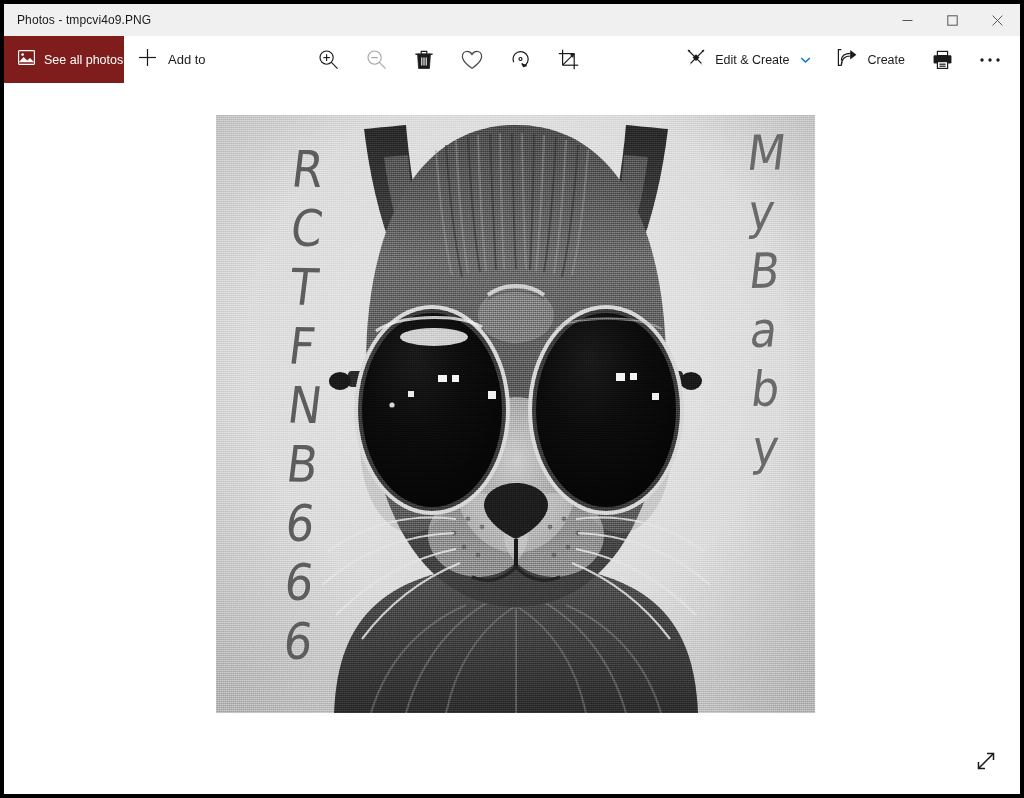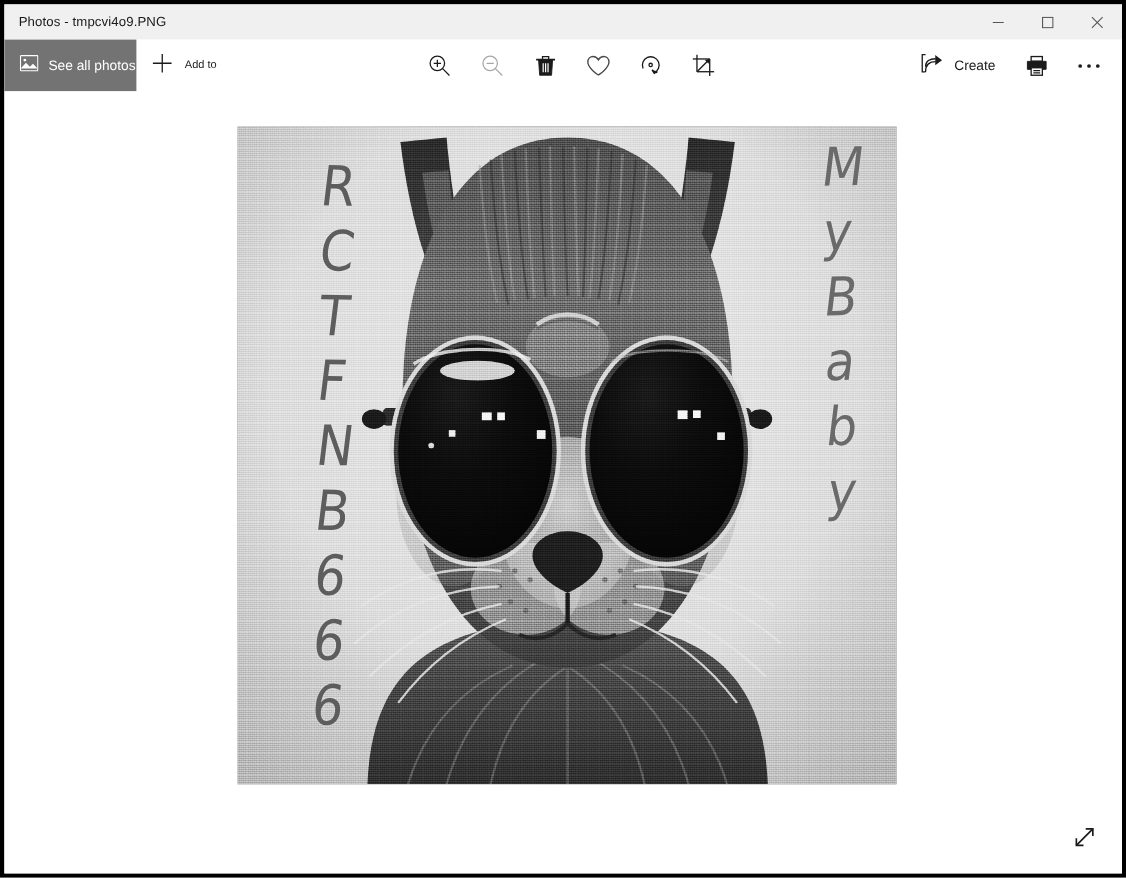--- a/index.html
+++ b/index.html
@@ -58,21 +58,21 @@
   .toolbar {
     height: 47px;
     min-height: 47px;
     background: #ffffff;
     display: flex;
     align-items: stretch;
     position: relative;
   }
 
   .see-all-photos {
-    background: #737373;
+    background: #7f1d1d;
     color: #ffffff;
     display: flex;
     align-items: center;
     gap: 9px;
     padding: 0 17px 0 14px;
     width: 120px;
     cursor: default;
     flex: 0 0 auto;
   }
   .see-all-photos .label {
@@ -82,21 +82,21 @@
 
   .add-to {
     display: flex;
     align-items: center;
     gap: 11px;
     padding: 0 18px 0 14px;
     cursor: default;
     color: #1b1b1b;
     flex: 0 0 auto;
   }
-  .add-to .label { font-size: 10px; white-space: nowrap; }
+  .add-to .label { font-size: 13px; white-space: nowrap; }
 
   .tb-center {
     flex: 1 1 auto;
     display: flex;
     align-items: center;
     justify-content: center;
     gap: 0px;
   }
   .tb-right {
     display: flex;
@@ -330,20 +330,39 @@
           <line x1="4.6" y1="16.2" x2="20.2" y2="16.2"></line>
           <line x1="4.6" y1="16.2" x2="16.2" y2="4.6"></line>
           <polygon points="16.2,4.6 11.8,5.6 15.2,9.0" fill="#1b1b1b" stroke="none"></polygon>
         </svg>
       </div>
 
     </div>
 
     <div class="tb-right">
 
+      <div class="text-btn">
+        <span>
+          <svg width="20" height="20" viewBox="0 0 20 20" fill="none" stroke="#1b1b1b" stroke-width="1.2">
+            <path d="M2.0 2.0 L15.4 15.4"></path>
+            <path d="M18.0 2.0 L4.6 15.4"></path>
+            <path d="M2.0 2.0 L4.4 2.6 L3.0 4.2 Z" fill="#1b1b1b" stroke="none"></path>
+            <path d="M18.0 2.0 L15.6 2.6 L17.0 4.2 Z" fill="#1b1b1b" stroke="none"></path>
+            <path d="M14.0 14.0 L17.4 18.6 L15.2 16.0 Z" fill="#1b1b1b" stroke="none"></path>
+            <path d="M6.0 14.0 L2.6 18.6 L4.8 16.0 Z" fill="#1b1b1b" stroke="none"></path>
+            <rect x="7.6" y="7.2" width="4.8" height="4.8" transform="rotate(45 10 9.6)" fill="#1b1b1b" stroke="none"></rect>
+          </svg>
+        </span>
+        <span class="label">Edit &amp; Create</span>
+        <span class="chev">
+          <svg width="11" height="8" viewBox="0 0 11 8" fill="none" stroke="#0078d7" stroke-width="1.5">
+            <path d="M1.2 2.0 L5.5 6.0 L9.8 2.0"></path>
+          </svg>
+        </span>
+      </div>
 
       <div class="text-btn">
         <span>
           <svg width="21" height="19" viewBox="0 0 21 19" fill="none" stroke="#1b1b1b" stroke-width="1.2">
             <path d="M4.4 1.6 H1.4 V17.4 H4.4"></path>
             <path d="M4.4 12.6 C4.4 7.4 8.2 5.4 13.6 5.4"></path>
             <path d="M4.4 17.4 C4.4 10.0 8.2 8.0 13.6 8.0"></path>
             <path d="M13.2 2.0 L19.4 6.7 L13.2 11.4 Z" fill="#1b1b1b" stroke="none"></path>
           </svg>
         </span>

